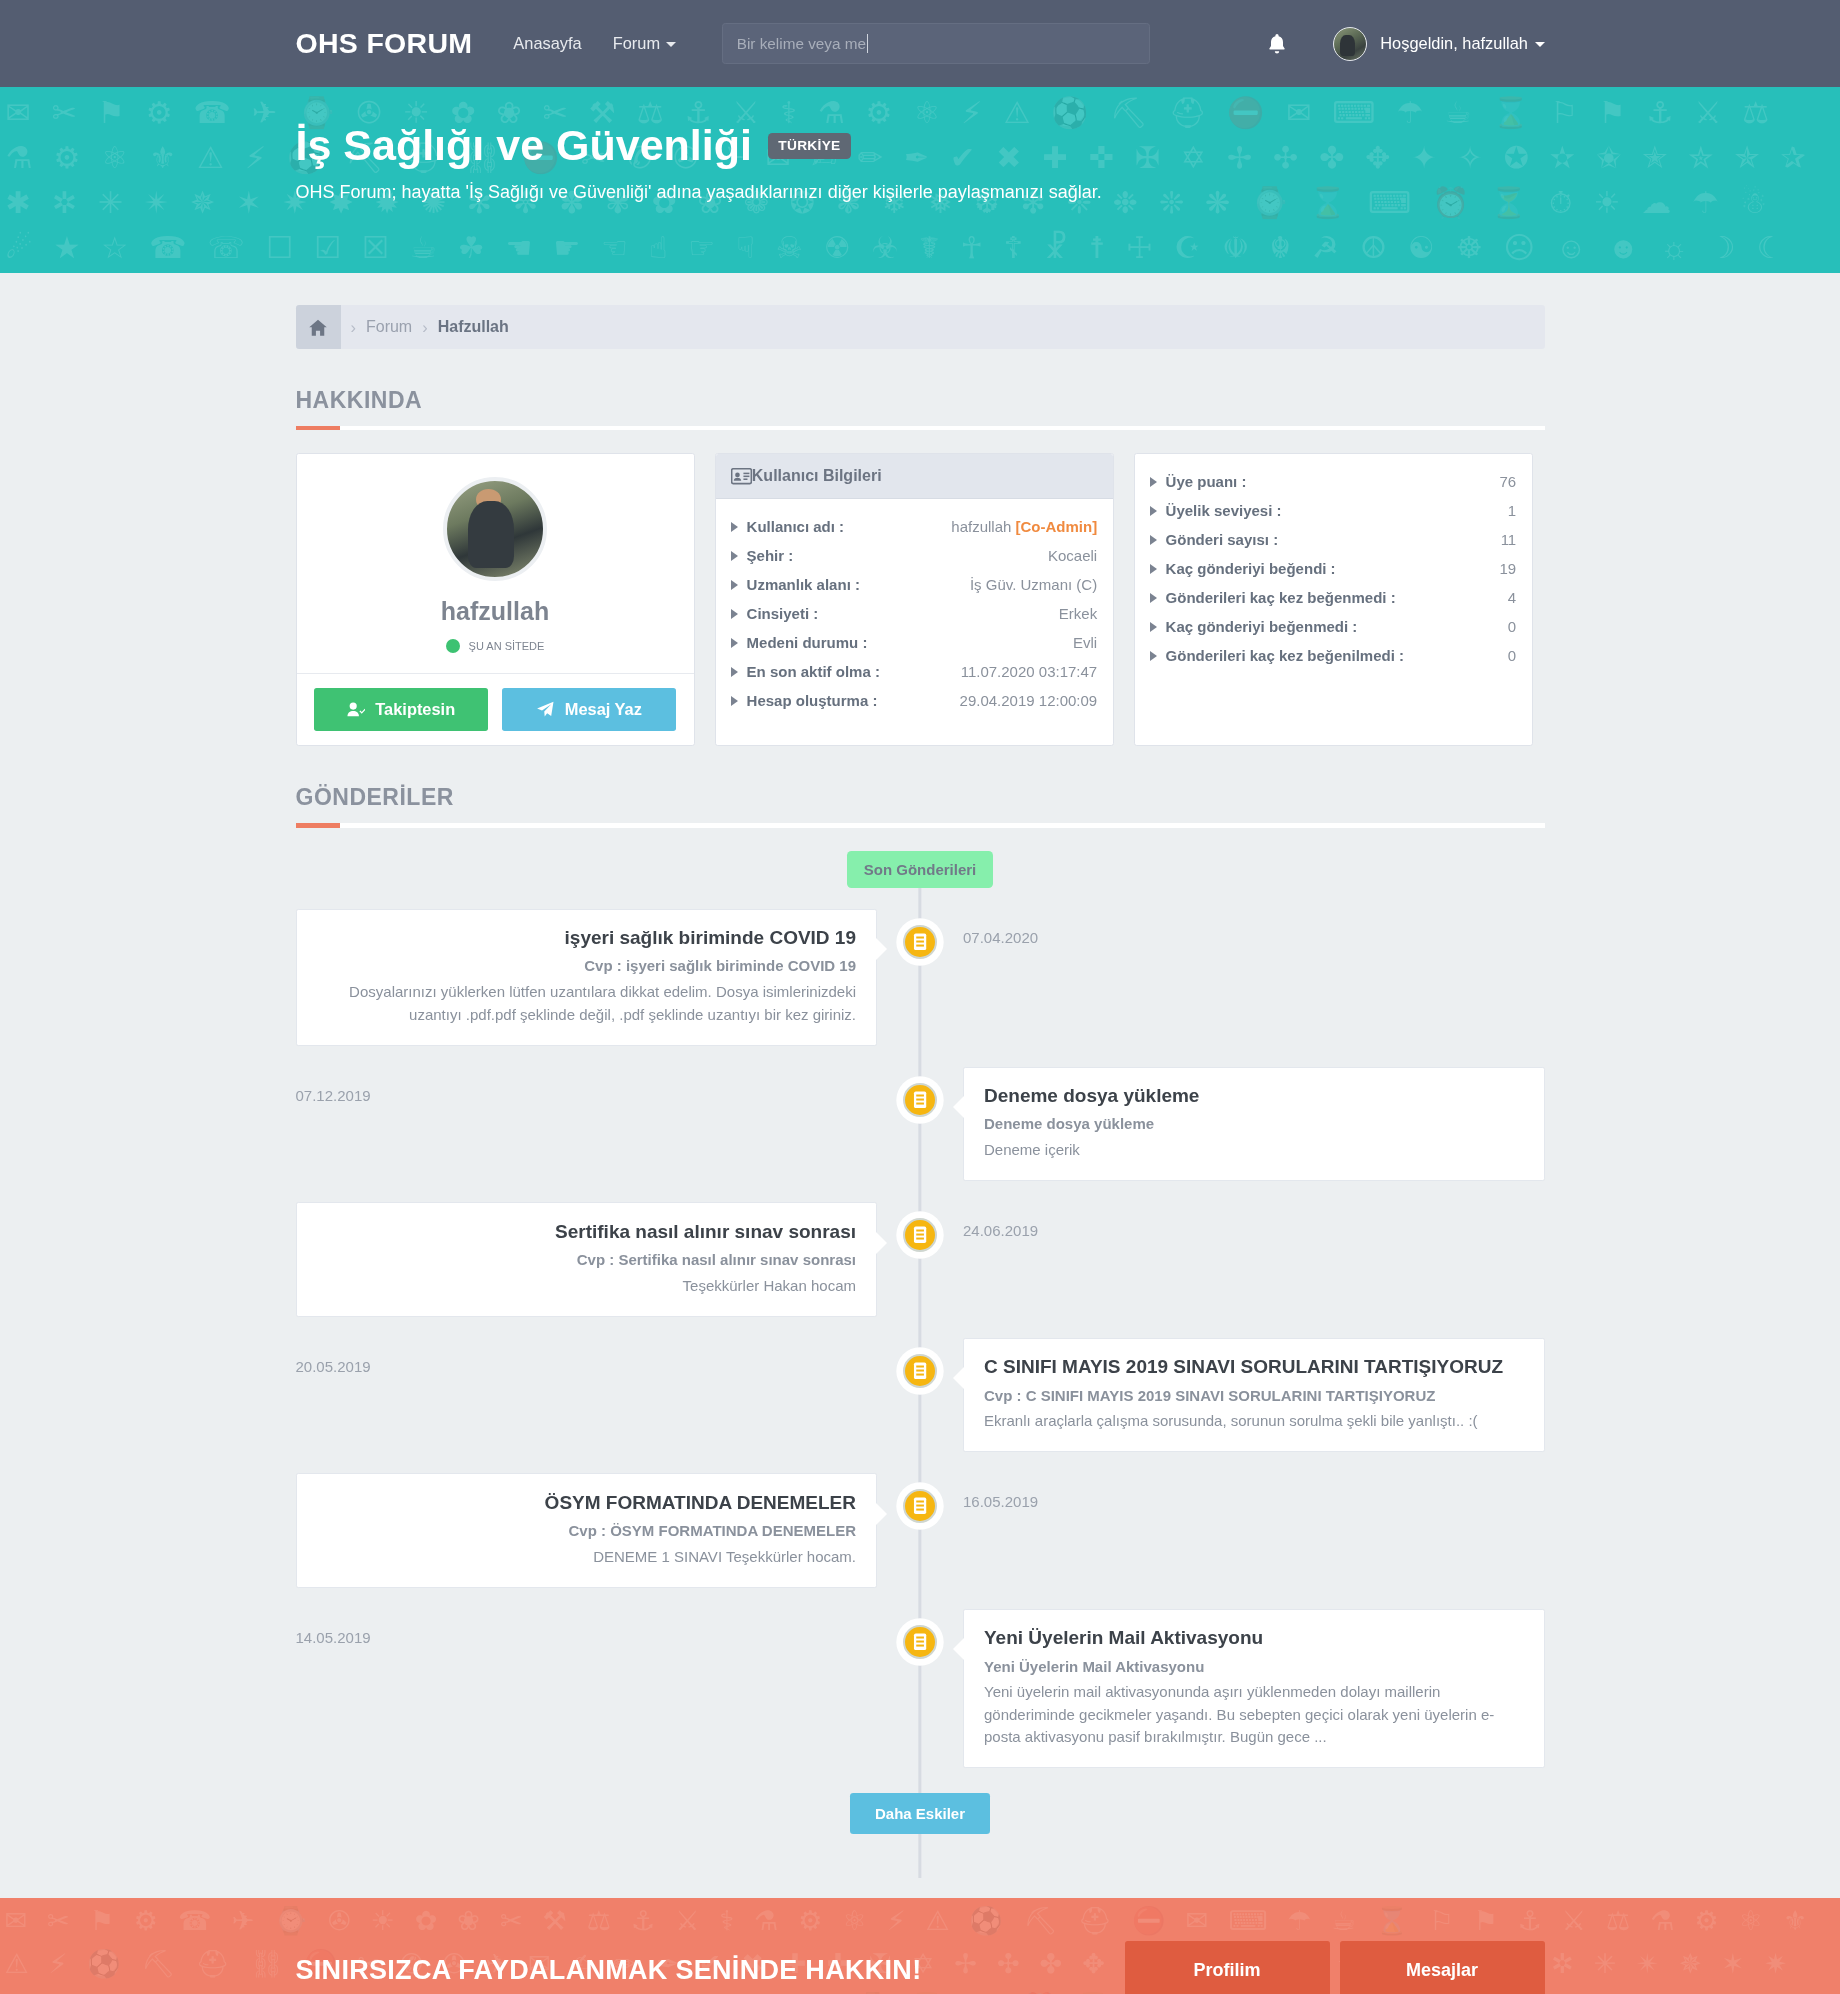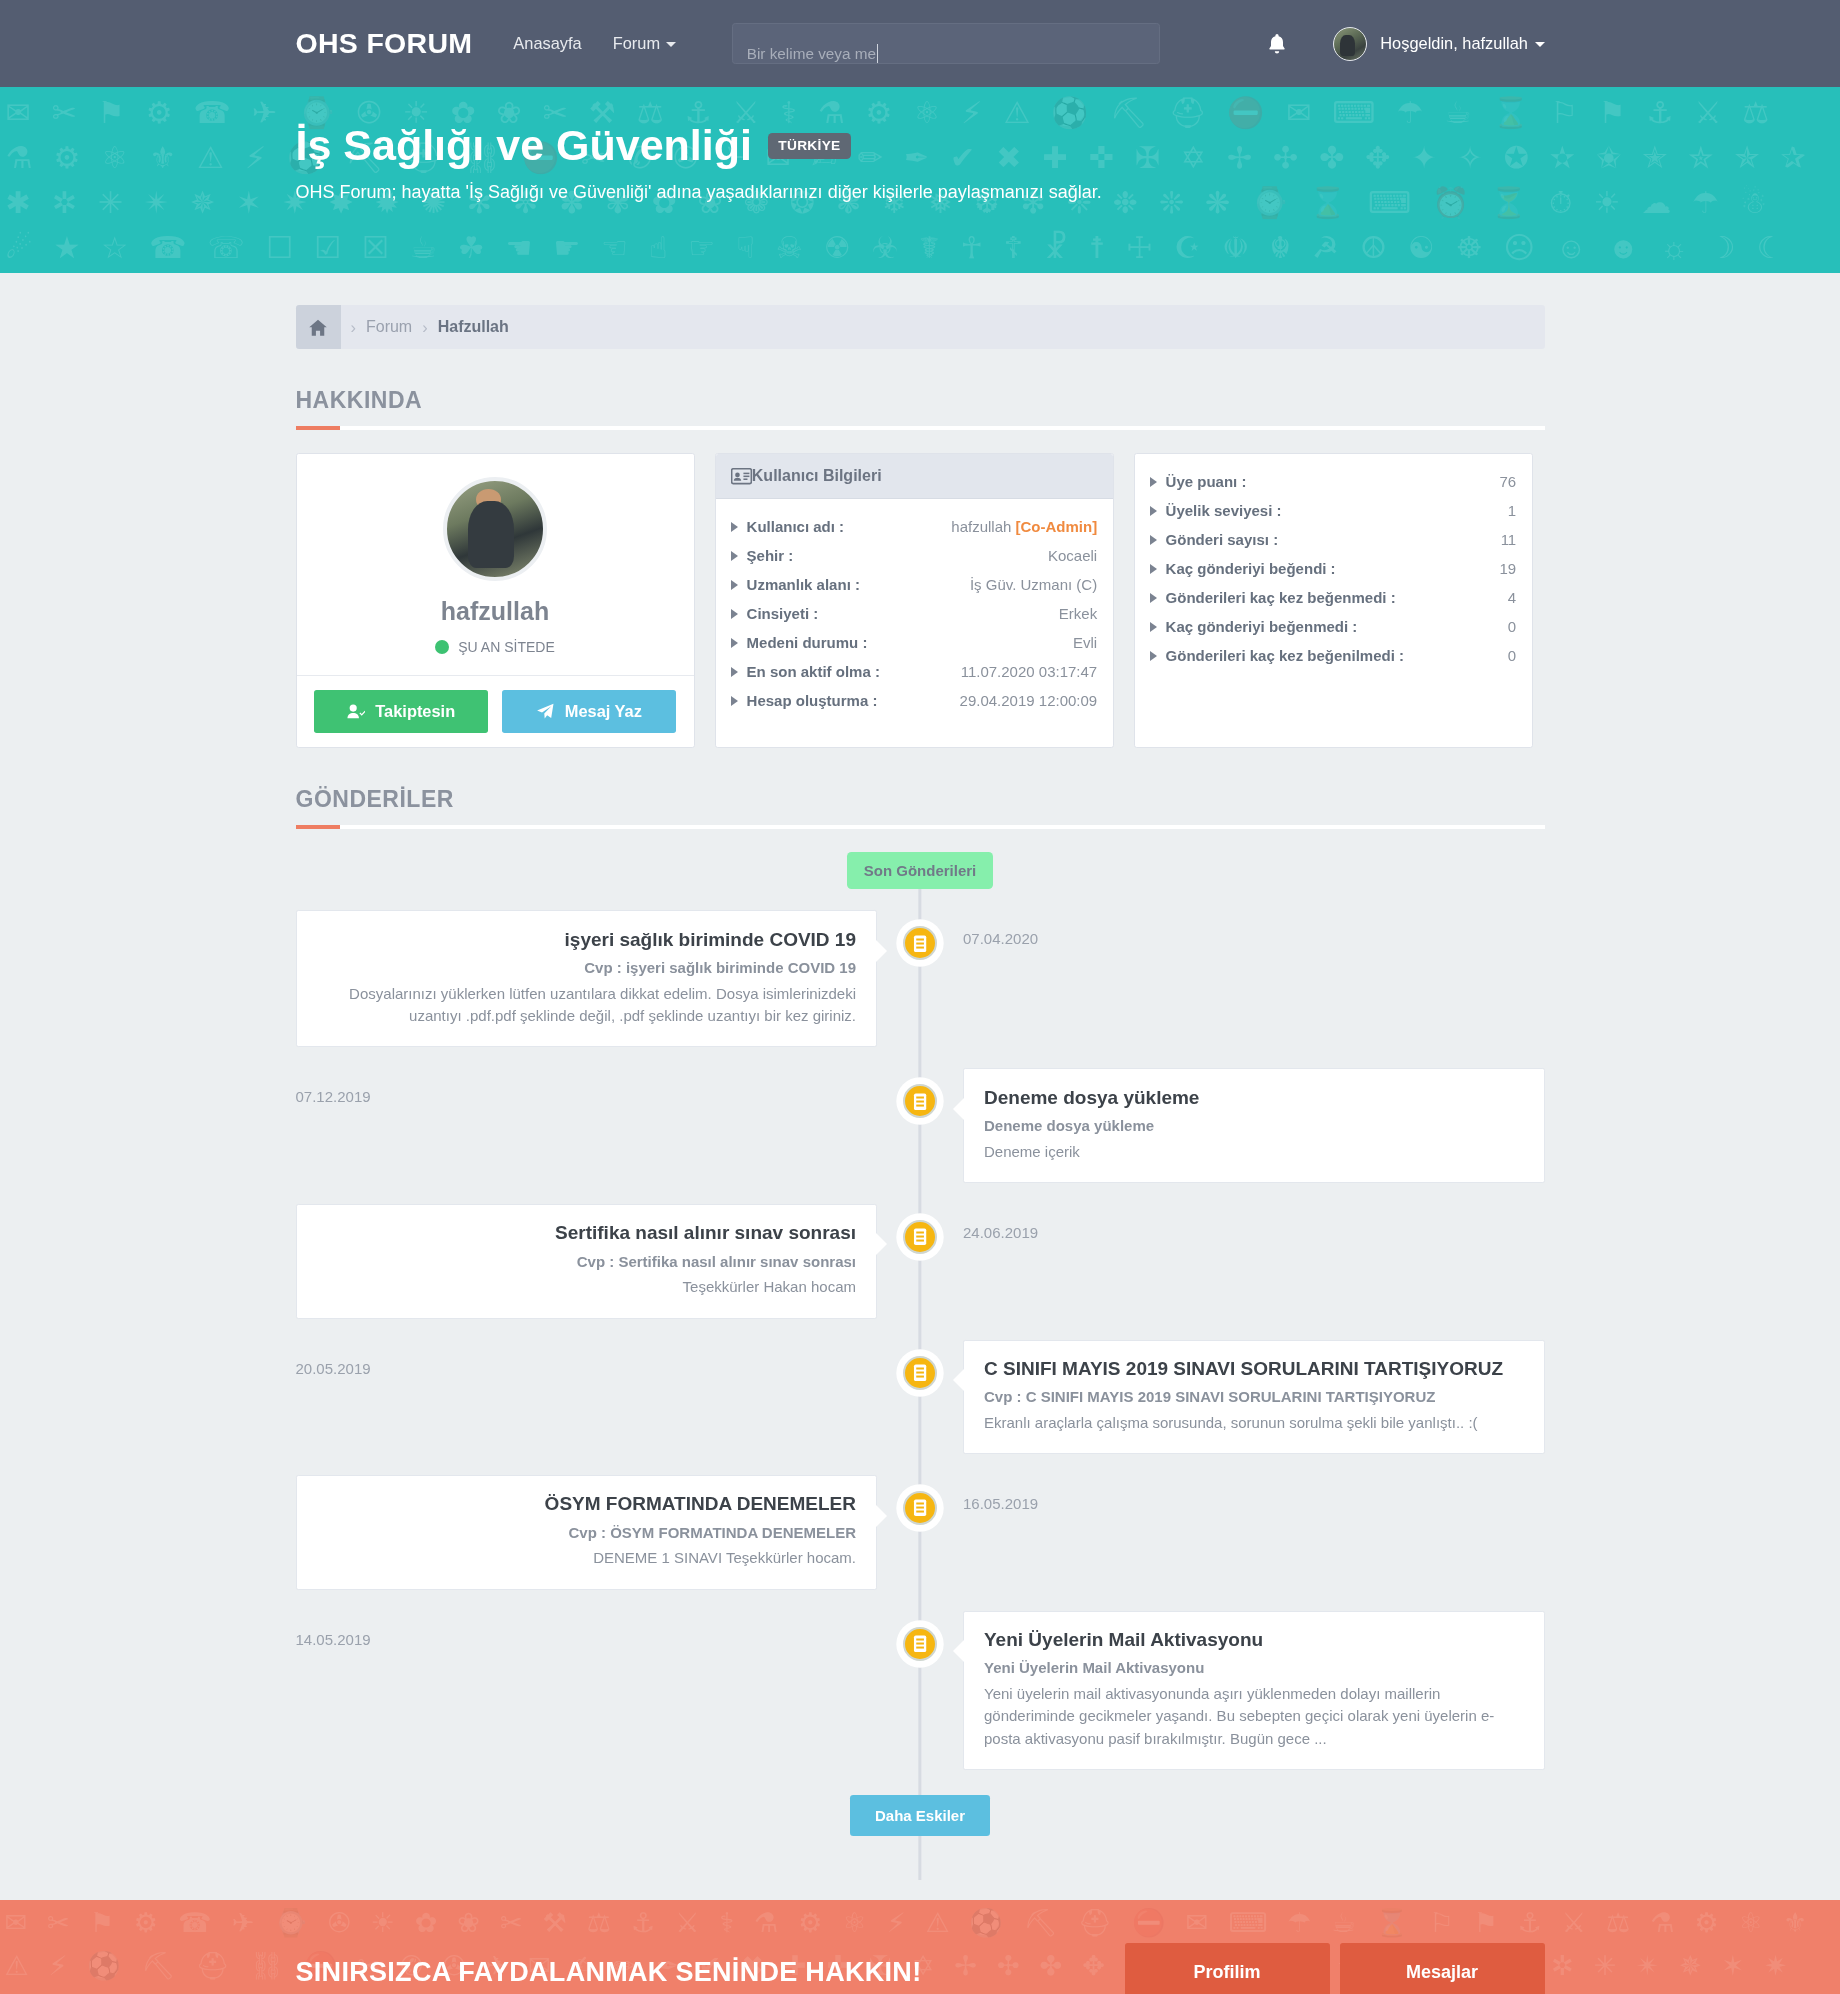--- a/index.html
+++ b/index.html
@@ -51,23 +51,23 @@
     border-right: 5px solid transparent;
     border-top: 5.5px solid #e8eaee;
     vertical-align: middle;
   }
   .search-box {
     width: 428px;
     height: 41px;
     background: #5b6479;
     border: 0.5px solid #656e82;
     border-radius: 3.3px;
-    margin-left: 25px;
+    margin-left: 15px;
     display: flex;
-    align-items: flex-end;
+    align-items: center;
     padding: 0 14.2px;
   }
   .search-box .ph {
     font-size: 15.3px;
     color: #a8aeba;
     white-space: nowrap;
   }
   .search-caret {
     display: inline-block;
     width: 1.1px;
@@ -205,21 +205,21 @@
     background:#343b40; border-radius:42% 42% 18% 18%;
   }
   .avatar-lg::before {
     content:""; position:absolute; left:30%; top:8%; width:26%; height:22%;
     background:#c99a72; border-radius:50%;
   }
   .profile-name {
     font-size: 25px; font-weight: bold; color: #7d8490; margin-top: 15.3px;
   }
   .profile-status {
-    margin-top: 13px; font-size: 14px; color: #7d8490;
+    margin-top: 13px; font-size: 11px; color: #7d8490;
     display: flex; align-items: center; justify-content: center; gap: 8.8px;
   }
   .dot-online { width: 14.2px; height: 14.2px; border-radius: 50%; background: #3dc272; }
   .profile-actions {
     border-top: 0.5px solid #e7eaef;
     padding: 14.2px 17.5px;
     display: flex; gap: 14.2px;
   }
   .btn {
     flex: 1; height: 43px; border: 0; border-radius: 2.7px;

